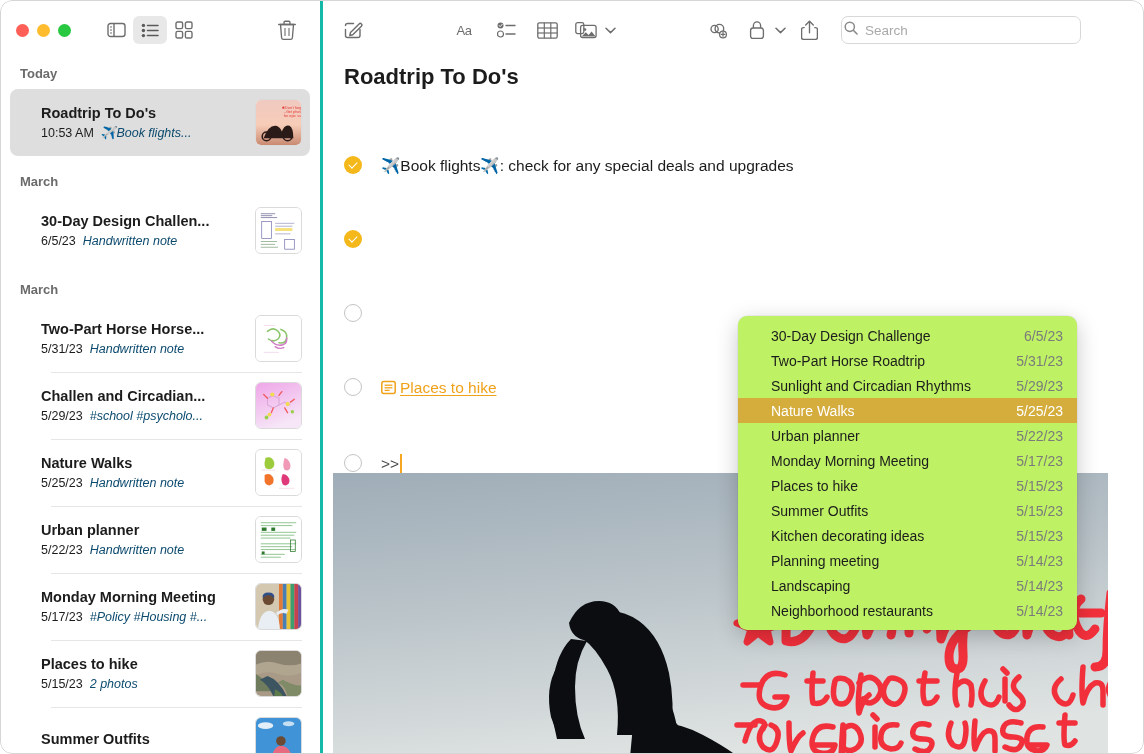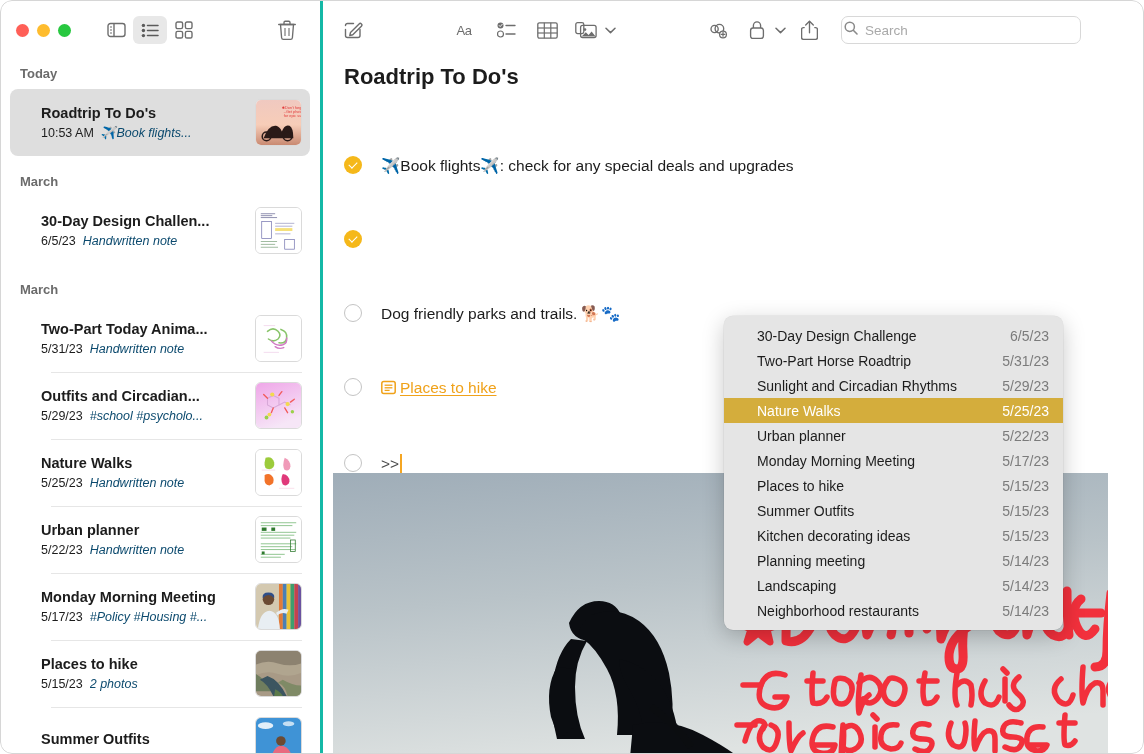--- a/index.html
+++ b/index.html
@@ -195,23 +195,23 @@
     position: absolute;
     left: 10px; top: 413px;
     width: 775px; height: 295px;
     overflow: hidden;
   }
   .photo svg { display: block; }
 
   
   .dropdown {
     position: absolute;
-    left: 401px; top: 256px;
+    left: 415px; top: 256px;
     width: 339px;
-    background: #e5e5e5;
+    background: #bef264;
     border-radius: 9px;
     padding: 7px 0;
     box-shadow: 0 6px 22px rgba(0,0,0,0.22), 0 0 0 0.5px rgba(0,0,0,0.08);
     z-index: 40;
   }
   .dd-item {
     display: flex; align-items: center; justify-content: space-between;
     height: 25px; padding: 0 14px 0 33px;
     font-size: 14px; color: #1c1c1c;
     cursor: default;
@@ -354,21 +354,21 @@
             <rect x="30" y="33" width="10" height="10" fill="none" stroke="#6a6aaa" stroke-width="0.7"></rect>
           </svg>
         </div>
       </div>
 
       <div class="sb-group-title" style="padding-top:18px">March</div>
 
       <div class="note-row nosep">
 
         <div class="note-text">
-          <div class="note-title">Two-Part Today Anima...</div>
+          <div class="note-title">Two-Part Horse Horse...</div>
           <div class="note-sub">
             <span>5/31/23</span>
             <span class="snip">Handwritten note</span>
           </div>
         </div>
         <div class="thumb">
           <svg viewBox="0 0 47 47">
               <rect width="47" height="47" fill="#fff"></rect>
             <g fill="none" stroke="#89c46a" stroke-width="1.6" stroke-linecap="round">
               <path d="M12 16 q6 -5 11 0 q4 4 0 8 q-5 4 -10 0"></path>
@@ -382,21 +382,21 @@
                 <line x1="8" y1="10" x2="20" y2="10"></line>
                 <line x1="8" y1="38" x2="24" y2="38"></line>
               </g>
           </svg>
         </div>
       </div>
 
       <div class="note-row">
         <div class="sep"></div>
         <div class="note-text">
-          <div class="note-title">Outfits and Circadian...</div>
+          <div class="note-title">Challen and Circadian...</div>
           <div class="note-sub">
             <span>5/29/23</span>
             <span class="snip">#school #psycholo...</span>
           </div>
         </div>
         <div class="thumb">
           <svg viewBox="0 0 47 47">
               <defs>
                 <linearGradient id="pk" x1="0" y1="0" x2="0.4" y2="1">
             <stop offset="0" stop-color="#efa6e8"></stop>
@@ -666,21 +666,20 @@
           <span class="cbox on"></span>
           <span class="ci-text">✈️Book flights✈️: check for any special deals and upgrades</span>
         </div>
 
         <div class="check-item">
           <span class="cbox on"></span>
         </div>
 
         <div class="check-item">
           <span class="cbox off"></span>
-          <span class="ci-text">Dog friendly parks and trails. 🐕🐾</span>
         </div>
 
         <div class="check-item">
           <span class="cbox off"></span>
           <span class="ci-text">
             <span class="linkico">
               <svg width="15" height="15" viewBox="0 0 15 15">
                   <rect x="0.8" y="1.4" width="13.4" height="12.2" rx="2" fill="none" stroke="#f0a21a" stroke-width="1.5"></rect>
                   <line x1="3.6" y1="5.2" x2="11.4" y2="5.2" stroke="#f0a21a" stroke-width="1.3"></line>
                   <line x1="3.6" y1="7.8" x2="11.4" y2="7.8" stroke="#f0a21a" stroke-width="1.3"></line>

